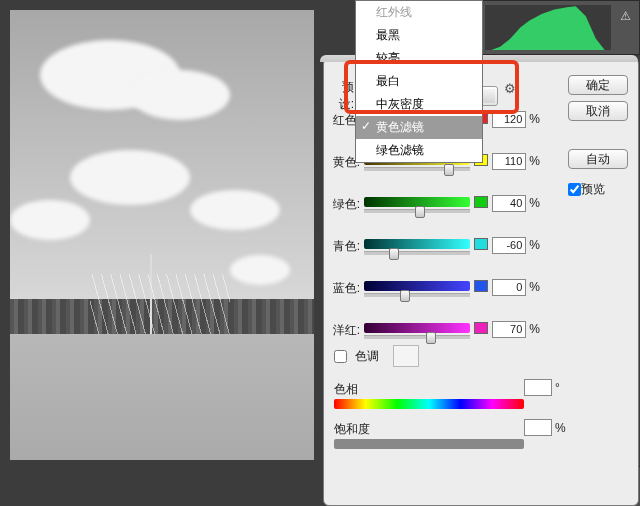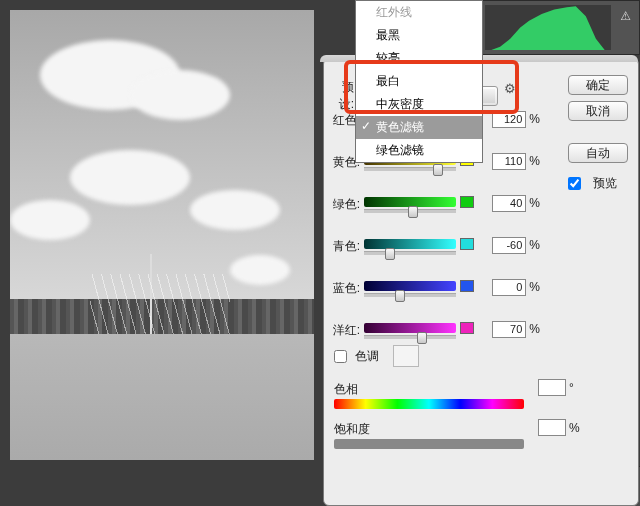--- a/index.html
+++ b/index.html
@@ -48,33 +48,33 @@
     .dialog::before { content: ""; position: absolute; left: -4px; right: 0; top: -4px; height: 7px; background: linear-gradient(#d8d8d8,#c8c8c8); border-radius: 6px 6px 0 0; }
 
     .preset-row { position: absolute; left: 4px; top: 20px; display: flex; align-items: center; gap: 2px; }
     .preset-label { width: 26px; text-align: right; }
     .preset-select { width: 142px; height: 20px; background: linear-gradient(#fefefe,#e4e4e4); border: 1px solid #9a9a9a; border-radius: 3px; position: relative; font-size: 11px; padding: 2px 6px; }
     .preset-select::after { content: ""; position: absolute; right: 2px; top: 2px; bottom: 2px; width: 14px; background: linear-gradient(#f4f4f4,#d4d4d4); border-left: 1px solid #bbb; }
     .dropdown-gear { position: absolute; left: 180px; top: 22px; width: 16px; height: 16px; font-size: 13px; color: #555; }
 
     .btn-col { position: absolute; right: 10px; top: 16px; display: flex; flex-direction: column; gap: 6px; width: 60px; }
     .btn { height: 20px; background: linear-gradient(#fdfdfd,#e2e2e2); border: 1px solid #8a8a8a; border-radius: 4px; font-size: 12px; text-align: center; line-height: 18px; cursor: default; }
-    .btn.auto { margin-top: 16px; }
-    .preview-row { display: flex; align-items: center; gap: 12px; margin-top: 6px; }
+    .btn.auto { margin-top: 22px; }
+    .preview-row { display: flex; align-items: center; gap: 0; margin-top: 6px; }
     .preview-row input { margin: 0; }
 
     .sliders { position: absolute; left: 6px; top: 52px; width: 210px; }
     .slider-row { display: flex; align-items: flex-start; margin-bottom: 14px; height: 28px; }
     .slider-label { width: 34px; text-align: right; padding-right: 4px; padding-top: 1px; }
     .slider-body { flex: 1; position: relative; }
     .track { height: 10px; margin-top: 2px; border-radius: 2px; }
     .slider-groove { position: relative; height: 4px; background: #c8c8c8; border-top: 1px solid #aaa; margin-top: 2px; }
     .knob { position: absolute; top: -4px; width: 10px; height: 12px; background: linear-gradient(#fafafa,#c8c8c8); border: 1px solid #777; border-radius: 2px; transform: translateX(-50%); }
     .swatch { width: 14px; height: 12px; border: 1px solid #666; margin-left: 4px; margin-top: 1px; }
-    .valbox { width: 34px; height: 17px; border: 1px solid #888; background: #fff; font-size: 11px; text-align: right; padding: 0 3px; margin-left: 18px; line-height: 15px; }
+    .valbox { width: 34px; height: 17px; border: 1px solid #888; background: #fff; font-size: 11px; text-align: right; padding: 0 3px; margin-left: 4px; line-height: 15px; }
     .pct { margin-left: 3px; padding-top: 1px; }
 
     .grad-red { background: linear-gradient(90deg, #300, #f33); }
     .grad-yellow { background: linear-gradient(90deg, #430, #ff3); }
     .grad-green { background: linear-gradient(90deg, #030, #3f3); }
     .grad-cyan { background: linear-gradient(90deg, #033, #3ff); }
     .grad-blue { background: linear-gradient(90deg, #003, #44f); }
     .grad-magenta { background: linear-gradient(90deg, #303, #f3f); }
     .grad-hue { background: linear-gradient(90deg, red, yellow, lime, cyan, blue, magenta, red); }
     .grad-sat { background: linear-gradient(90deg, #888, #888); }

